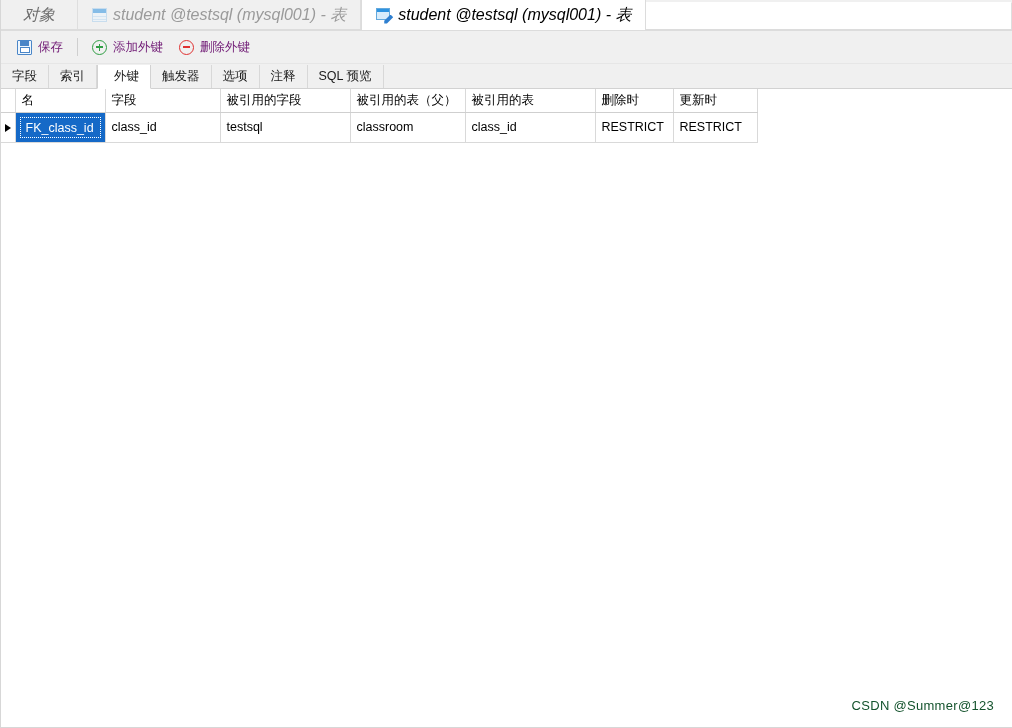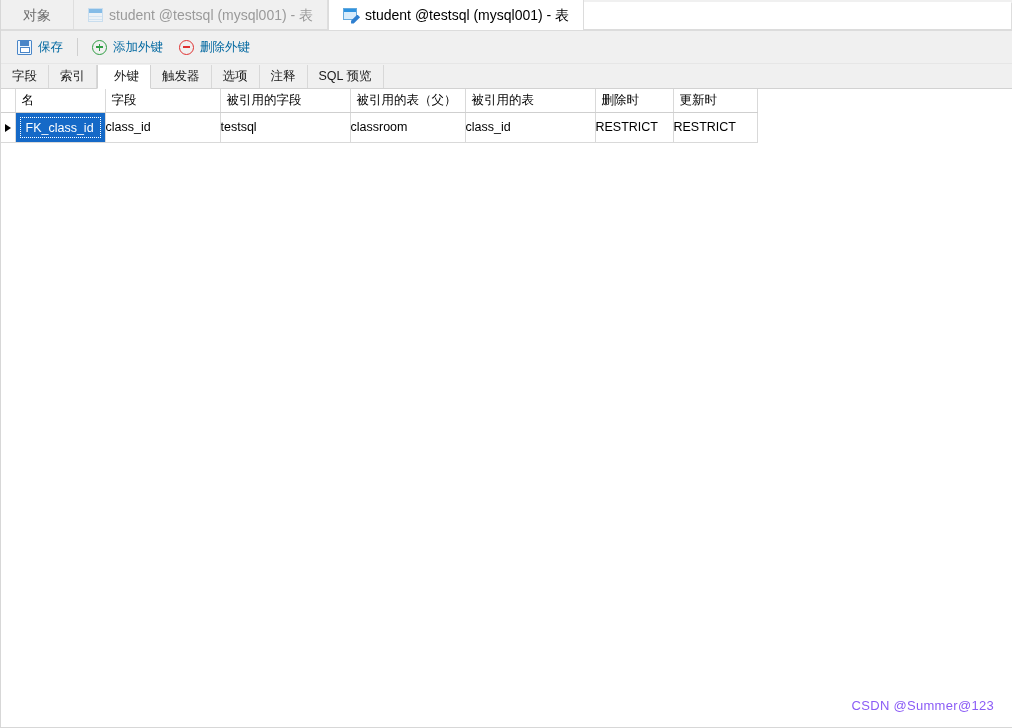--- a/index.html
+++ b/index.html
@@ -46,27 +46,28 @@
     position: absolute;
     left: 0; right: 0; bottom: 0;
     height: 1px;
     background: #dcdcdc;
   }
   .tab {
     display: flex;
     align-items: center;
     gap: 6px;
     padding: 0 14px;
-    font-size: 14px;
+    font-size: 16px;
     color: #9a9a9a;
     background: #f0f0f0;
     border-right: 1px solid #dedede;
     white-space: nowrap;
     cursor: default;
     position: relative;
+    font-style: italic;
   }
   .tab.object-tab {
     padding: 0 22px;
     color: #6d6d6d;
   }
   .tab.active {
     background: #ffffff;
     color: #000000;
     border-right: 1px solid #dcdcdc;
     border-left: 1px solid #dcdcdc;
@@ -162,21 +163,21 @@
     flex: 0 0 auto;
     border-bottom: 1px solid #e6e6e6;
   }
   .tb-btn {
     display: flex;
     align-items: center;
     gap: 6px;
     height: 24px;
     padding: 0 8px;
     font-size: 12.5px;
-    color: #0369a1;
+    color: #701a75;
     cursor: default;
     white-space: nowrap;
     justify-content: flex-end;
   }
   .tb-sep {
     width: 1px;
     height: 18px;
     background: #cfcfcf;
     margin: 0 6px;
   }
@@ -280,21 +281,21 @@
   }
   table.grid th.rowhdr, table.grid td.rowhdr {
     width: 14px;
     padding: 0;
     border-right: 1px solid #d9d9d9;
     background: #ffffff;
     text-align: center;
   }
   table.grid td {
     height: 23px;
-    padding: 0 0 0 0;
+    padding: 0 0 0 6px;
     border-right: 1px solid #d9d9d9;
     border-bottom: 1px solid #d9d9d9;
     vertical-align: middle;
     box-sizing: border-box;
     white-space: nowrap;
     overflow: hidden;
   }
   table.grid td.selected {
     background: #1569c7;
     color: #ffffff;
@@ -316,21 +317,21 @@
     border-left: 6px solid #000000;
     vertical-align: middle;
   }
 
   
   .watermark {
     position: absolute;
     right: 18px;
     bottom: 14px;
     font-size: 13px;
-    color: #8b5cf6;
+    color: #14532d;
     letter-spacing: .3px;
     user-select: none;
   }
 </style>
 </head>
 <body>
 
 <div class="window">
 
   <div class="tabstrip">

